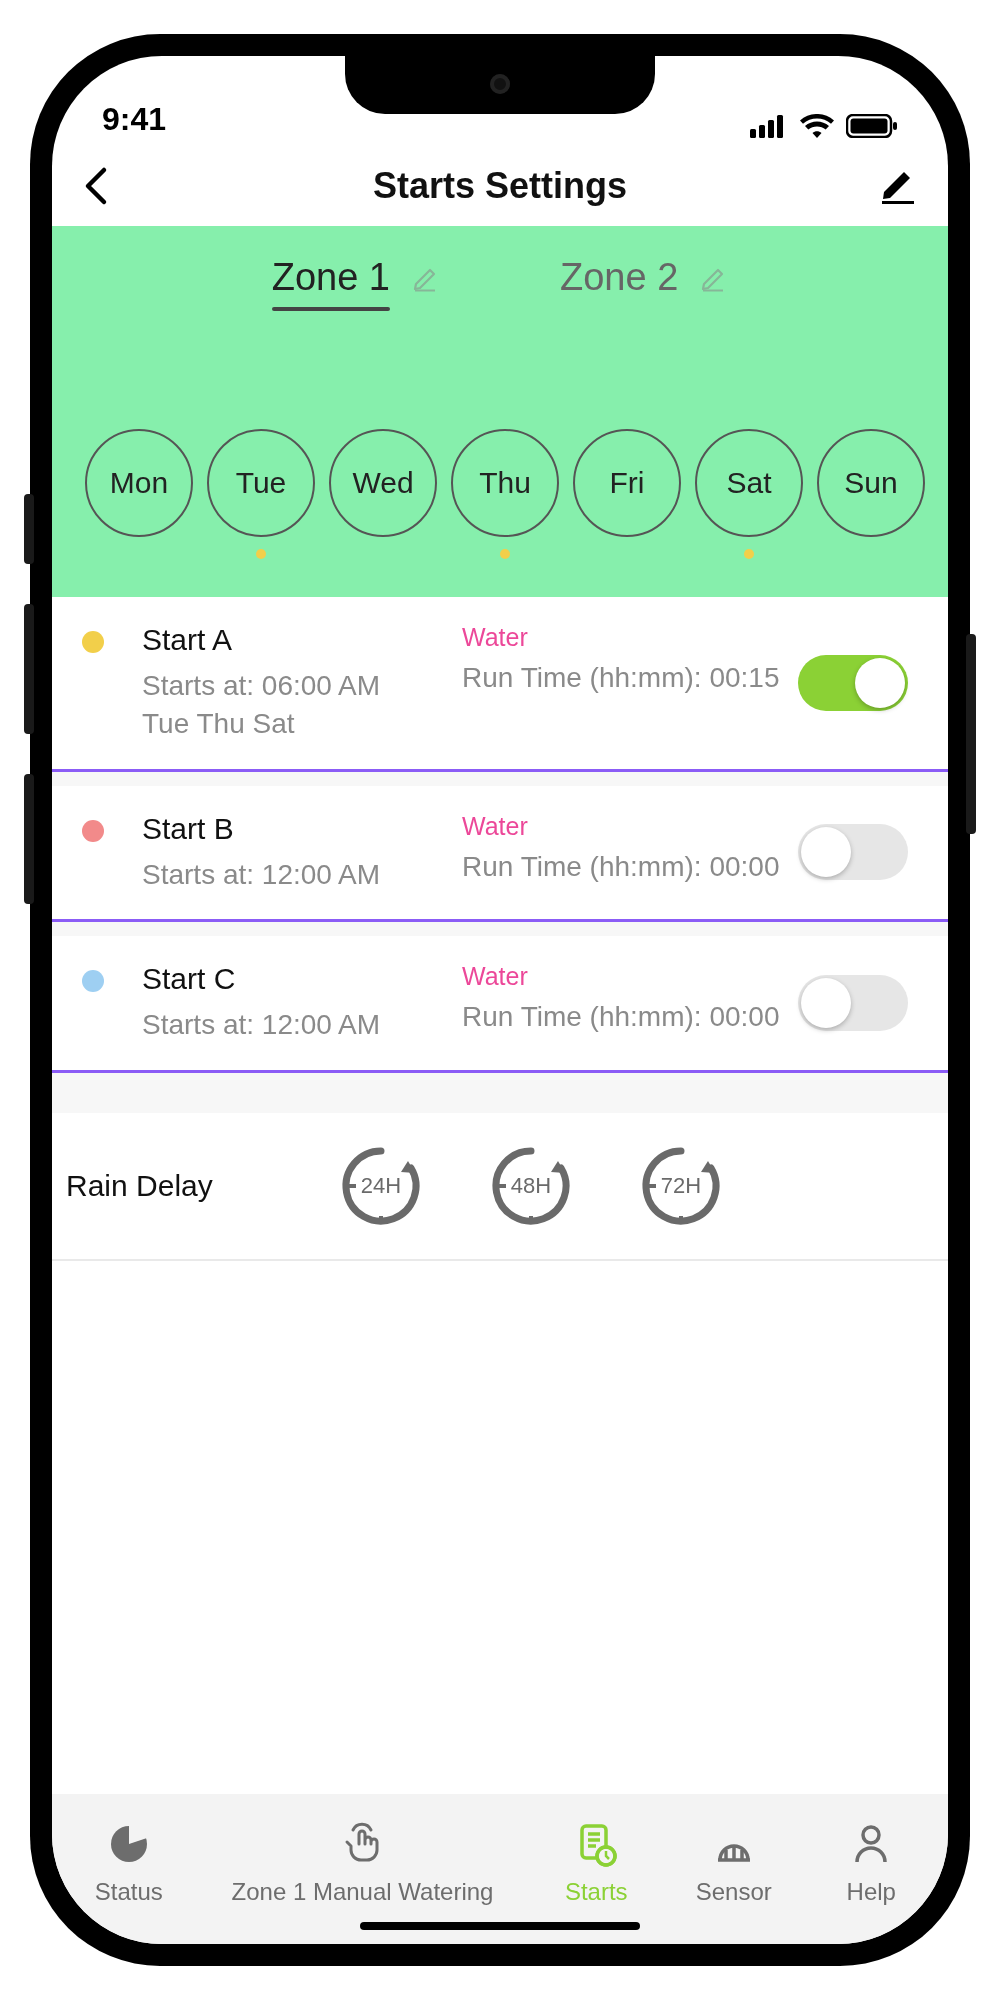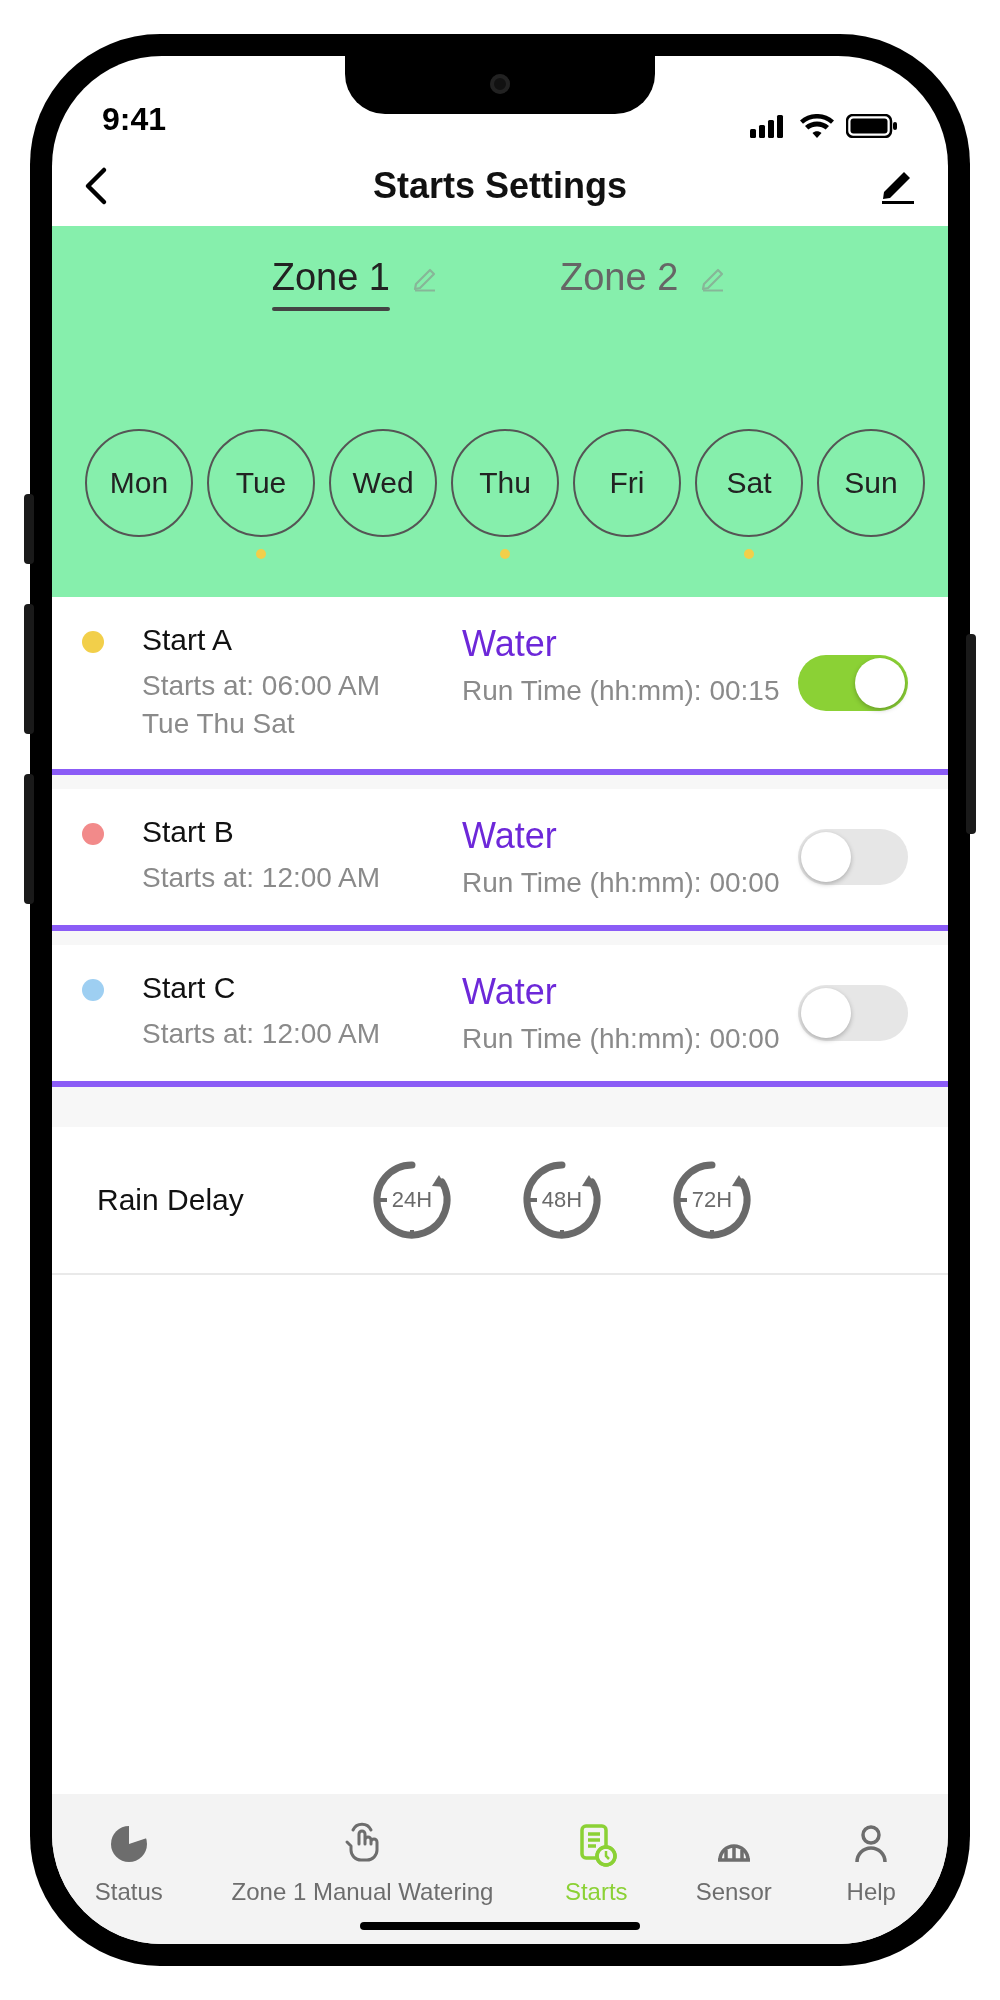--- a/index.html
+++ b/index.html
@@ -113,53 +113,53 @@
   }
   .day .dot {
     position:absolute; bottom:-24px; left:50%; transform:translateX(-50%);
     width:10px; height:10px; background:#f2cf4a; border-radius:50%;
   }
 
   
   .rows { background:#f7f7f7; }
   .start-row {
     background:#fff;
-    border-bottom: 6px solid #8b5cf6;
+    border-bottom: 3px solid #8b5cf6;
     padding: 26px 30px 26px 30px;
     display:grid;
     grid-template-columns: 50px 310px 1fr 120px;
     align-items:start;
     column-gap:10px;
   }
   .start-row + .start-row { margin-top:14px; }
   .start-dot { width:22px; height:22px; border-radius:50%; margin-top:8px; }
   .start-left .title { font-size:30px; color:#111; margin-bottom:10px; }
   .start-left .sub { font-size:28px; color:#8a8a8a; line-height:1.35; }
-  .start-mid .title { font-size:36px; color:#6d28d9; margin-bottom:10px; }
+  .start-mid .title { font-size:25px; color:#ec4899; margin-bottom:10px; }
   .start-mid .sub { font-size:28px; color:#8a8a8a;margin-top:8px; }
   .toggle {
     width:110px; height:56px; border-radius:40px;
     background:#e6e6e6; position:relative; cursor:pointer;
     align-self:center;
   }
   .toggle .knob {
     position:absolute; top:3px; left:3px;
     width:50px; height:50px; background:#fff; border-radius:50%;
     box-shadow:0 2px 5px rgba(0,0,0,.25);
     transition:left .15s;
   }
   .toggle.on { background:#8bd135; }
   .toggle.on .knob { left:57px; }
 
   
   .rain-row {
     background:#fff;
     border-bottom: 2px solid #e9e9e9;
     margin-top:40px;
-    padding: 28px 45px;
+    padding: 28px 14px;
     display:flex; align-items:center; gap:40px;
   }
   .rain-row .rlabel { font-size:30px; color:#111; width:230px; }
   .rain-opts { display:flex; gap:60px; }
   .rain-circle {
     width:90px; height:90px; position:relative; cursor:pointer;
     color:#6a6a6a; font-size:22px; font-weight:500;
     display:flex; align-items:center; justify-content:center;
   }
   .rain-circle svg { position:absolute; inset:0; }

